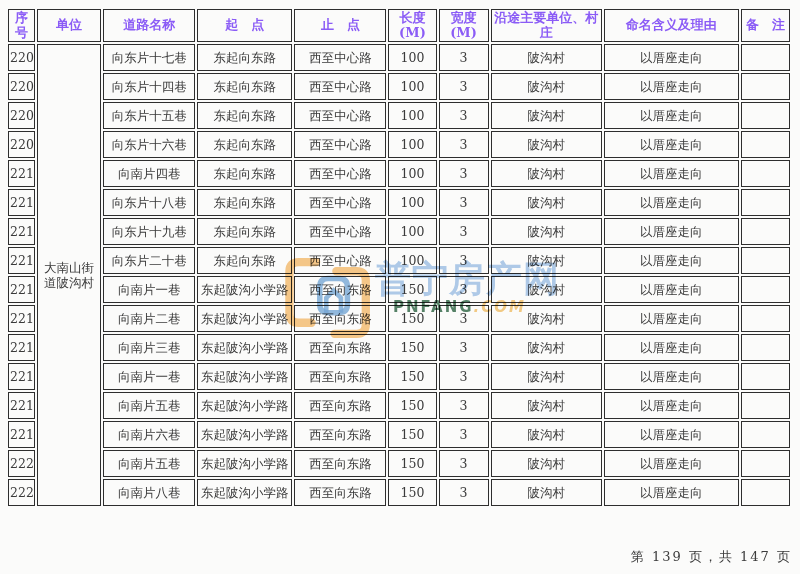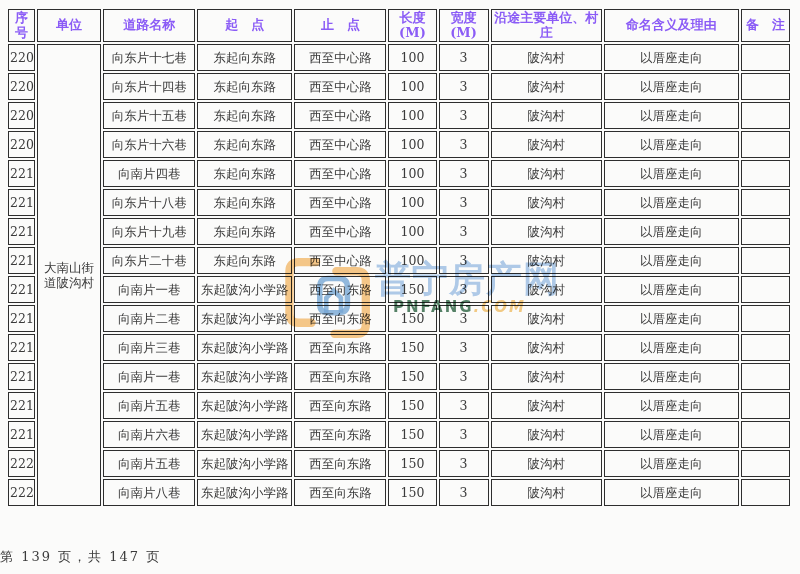--- a/index.html
+++ b/index.html
@@ -42,23 +42,23 @@
     height:27px;
     line-height:1.2;
   }
   td.unit-cell{
     line-height:1.45;
     font-size:12.5px;
     padding:0 2px;
   }
   .footer{
     position:absolute;
-    left:0;right:0;
+    left:0;right:8px;
     top:548px;
-    text-align:left;
+    text-align:right;
     font-size:13px;
     color:#3b3b3b;
     letter-spacing:2px;
   }
   
   .watermark{
     position:absolute;
     left:283px;top:252px;
     width:270px;height:90px;
     pointer-events:none;

